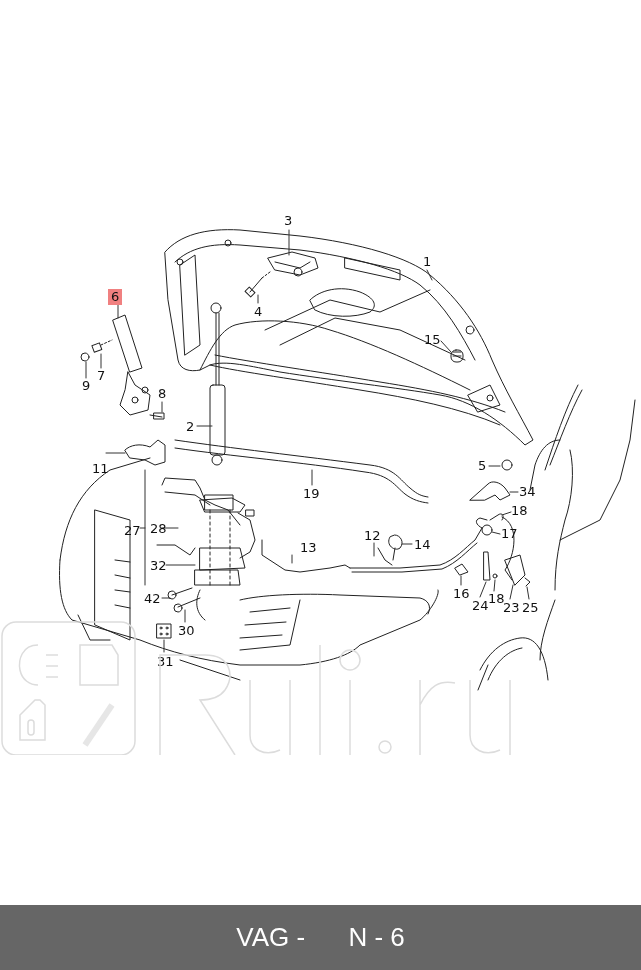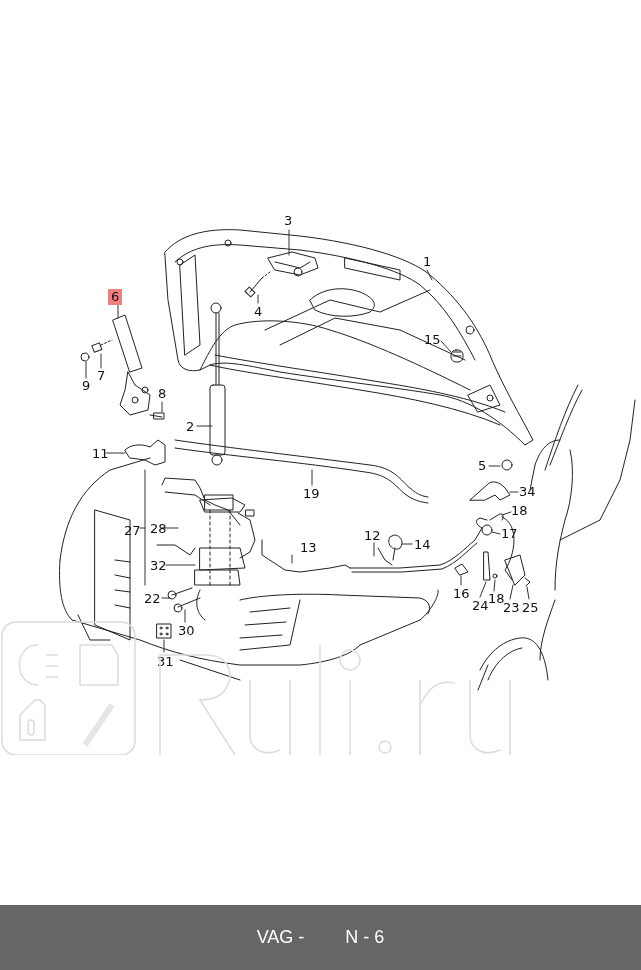--- a/index.html
+++ b/index.html
@@ -3,21 +3,21 @@
 <meta charset="utf-8">
 <style>
   html, body { margin: 0; padding: 0; background: #ffffff; }
   body { width: 641px; height: 970px; position: relative; overflow: hidden; font-family: "Liberation Sans", sans-serif; }
   #diagram { position: absolute; left: 0; top: 0; width: 641px; height: 905px; }
   #diagram svg { position: absolute; left: 0; top: 0; }
   .callout { position: absolute; font-family: "DejaVu Sans", sans-serif; font-size: 13px; color: #111; line-height: 14px; cursor: pointer; }
   .callout.highlight { background: #f08080; padding: 1px 3px; }
   #watermark { position: absolute; left: 0; top: 615px; width: 641px; height: 140px; pointer-events: none; }
   #footer { position: absolute; left: 0; top: 905px; width: 641px; height: 65px; background: #666666; display: flex; align-items: center; justify-content: center; }
-  #footer .ft { color: #ffffff; font-size: 18px; font-family: "Liberation Sans", sans-serif; letter-spacing: 0px; }
+  #footer .ft { color: #ffffff; font-size: 26px; font-family: "Liberation Sans", sans-serif; letter-spacing: 0px; }
   #footer .gap { display: inline-block; width: 36px; }
 </style>
 </head>
 <body>
 
 <div id="diagram">
   <svg width="641" height="905" viewBox="0 0 641 905" fill="none" stroke="#222" stroke-width="1" stroke-linecap="round" stroke-linejoin="round">
 
     <g>
       <path d="M165,252 C180,235 205,228 240,230 L300,236 C360,243 410,258 430,275 C460,300 480,330 492,360 C505,390 520,415 533,440 L525,445 C500,420 470,400 440,395 C400,388 330,380 280,372 C250,366 225,360 210,365 L200,370 C190,372 180,370 178,360 L168,300 Z"></path>
@@ -204,35 +204,35 @@
   <span class="callout" style="left:423px;top:255px">1</span>
   <span class="callout" style="left:186px;top:420px">2</span>
   <span class="callout" style="left:284px;top:214px">3</span>
   <span class="callout" style="left:254px;top:305px">4</span>
   <span class="callout" style="left:478px;top:459px">5</span>
   <span class="callout highlight" style="left:108px;top:289px">6</span>
   <span class="callout" style="left:97px;top:369px">7</span>
   <span class="callout" style="left:158px;top:387px">8</span>
   <span class="callout" style="left:82px;top:379px">9</span>
   <span class="callout" style="left:303px;top:487px">19</span>
-  <span class="callout" style="left:92px;top:447px">11</span>
+  <span class="callout" style="left:92px;top:462px">11</span>
   <span class="callout" style="left:364px;top:529px">12</span>
   <span class="callout" style="left:300px;top:541px">13</span>
   <span class="callout" style="left:414px;top:538px">14</span>
   <span class="callout" style="left:424px;top:333px">15</span>
   <span class="callout" style="left:453px;top:587px">16</span>
   <span class="callout" style="left:501px;top:527px">17</span>
   <span class="callout" style="left:511px;top:504px">18</span>
   <span class="callout" style="left:503px;top:601px">23</span>
   <span class="callout" style="left:472px;top:599px">24</span>
   <span class="callout" style="left:522px;top:601px">25</span>
   <span class="callout" style="left:488px;top:592px">18</span>
   <span class="callout" style="left:124px;top:524px">27</span>
   <span class="callout" style="left:150px;top:522px">28</span>
-  <span class="callout" style="left:144px;top:592px">22</span>
+  <span class="callout" style="left:144px;top:592px">42</span>
   <span class="callout" style="left:178px;top:624px">30</span>
   <span class="callout" style="left:157px;top:655px">31</span>
   <span class="callout" style="left:150px;top:559px">32</span>
   <span class="callout" style="left:519px;top:485px">34</span>
 </div>
 
 <div id="watermark">
   <svg width="641" height="140" viewBox="0 0 641 140" fill="none" stroke="#dcdcdc" stroke-width="1.5">
     <g>
       <rect x="2" y="7" width="133" height="133" rx="14"></rect>

